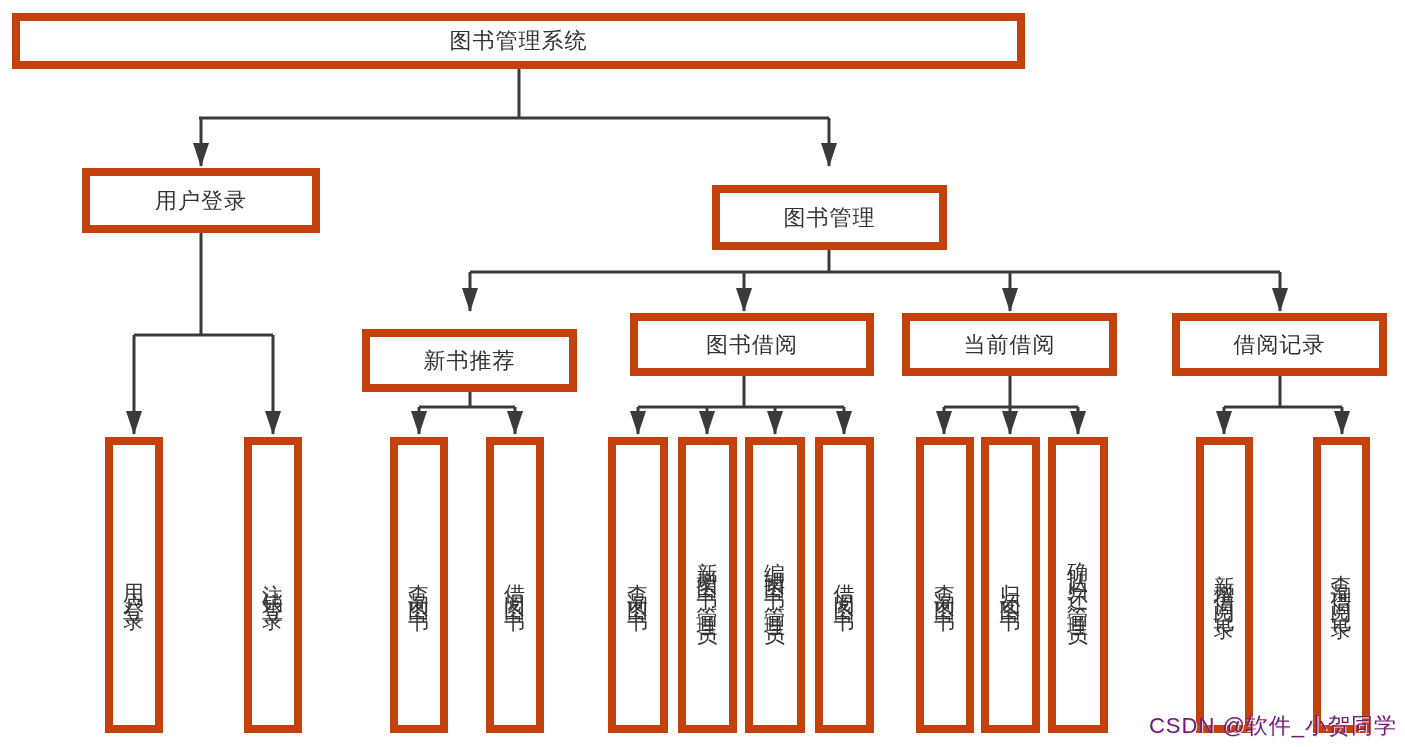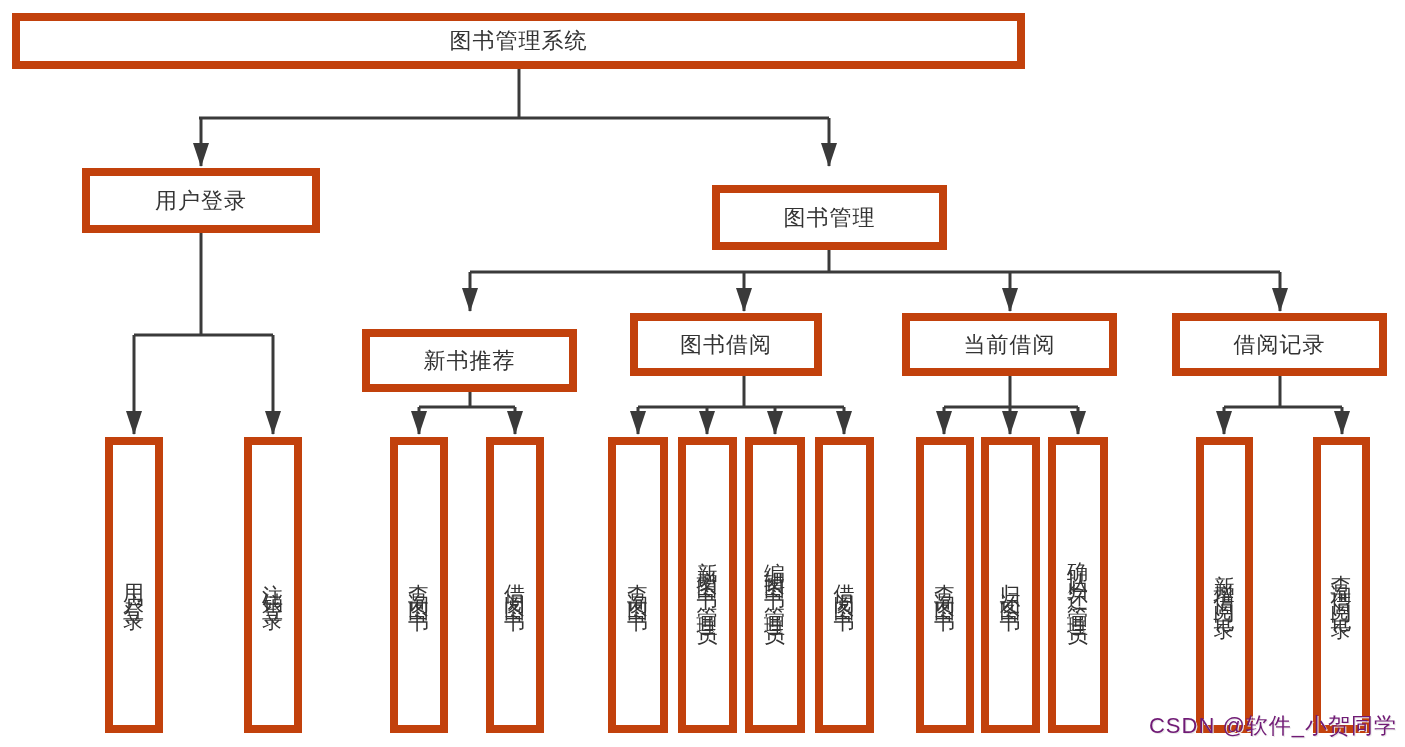--- a/index.html
+++ b/index.html
@@ -45,21 +45,21 @@
     text-orientation: mixed;
     letter-spacing: 9px;
     line-height: 1;
     white-space: nowrap;
   }
   
   .n-root            { left: 12px;   top: 13px;  width: 1013px; height: 56px; }
   .n-user-login      { left: 82px;   top: 168px; width: 238px;  height: 65px; }
   .n-book-mgmt       { left: 712px;  top: 168px; width: 235px;  height: 65px; margin-top: 17px; }
   .n-new-book        { left: 362px;  top: 313px; width: 215px;  height: 63px; margin-top: 16px; }
-  .n-book-borrow     { left: 630px;  top: 313px; width: 192px;  height: 63px; }
+  .n-book-borrow     { left: 630px;  top: 313px; width: 244px;  height: 63px; }
   .n-current-borrow  { left: 902px;  top: 313px; width: 215px;  height: 63px; }
   .n-borrow-records  { left: 1172px; top: 313px; width: 215px;  height: 63px; }
   
   .leaf { top: 437px; height: 296px; }
   .l-1  { left: 105px;  width: 58px; }
   .l-2  { left: 244px;  width: 58px; }
   .l-3  { left: 390px;  width: 58px; }
   .l-4  { left: 486px;  width: 58px; }
   .l-5  { left: 608px;  width: 60px; }
   .l-6  { left: 678px;  width: 59px; }

